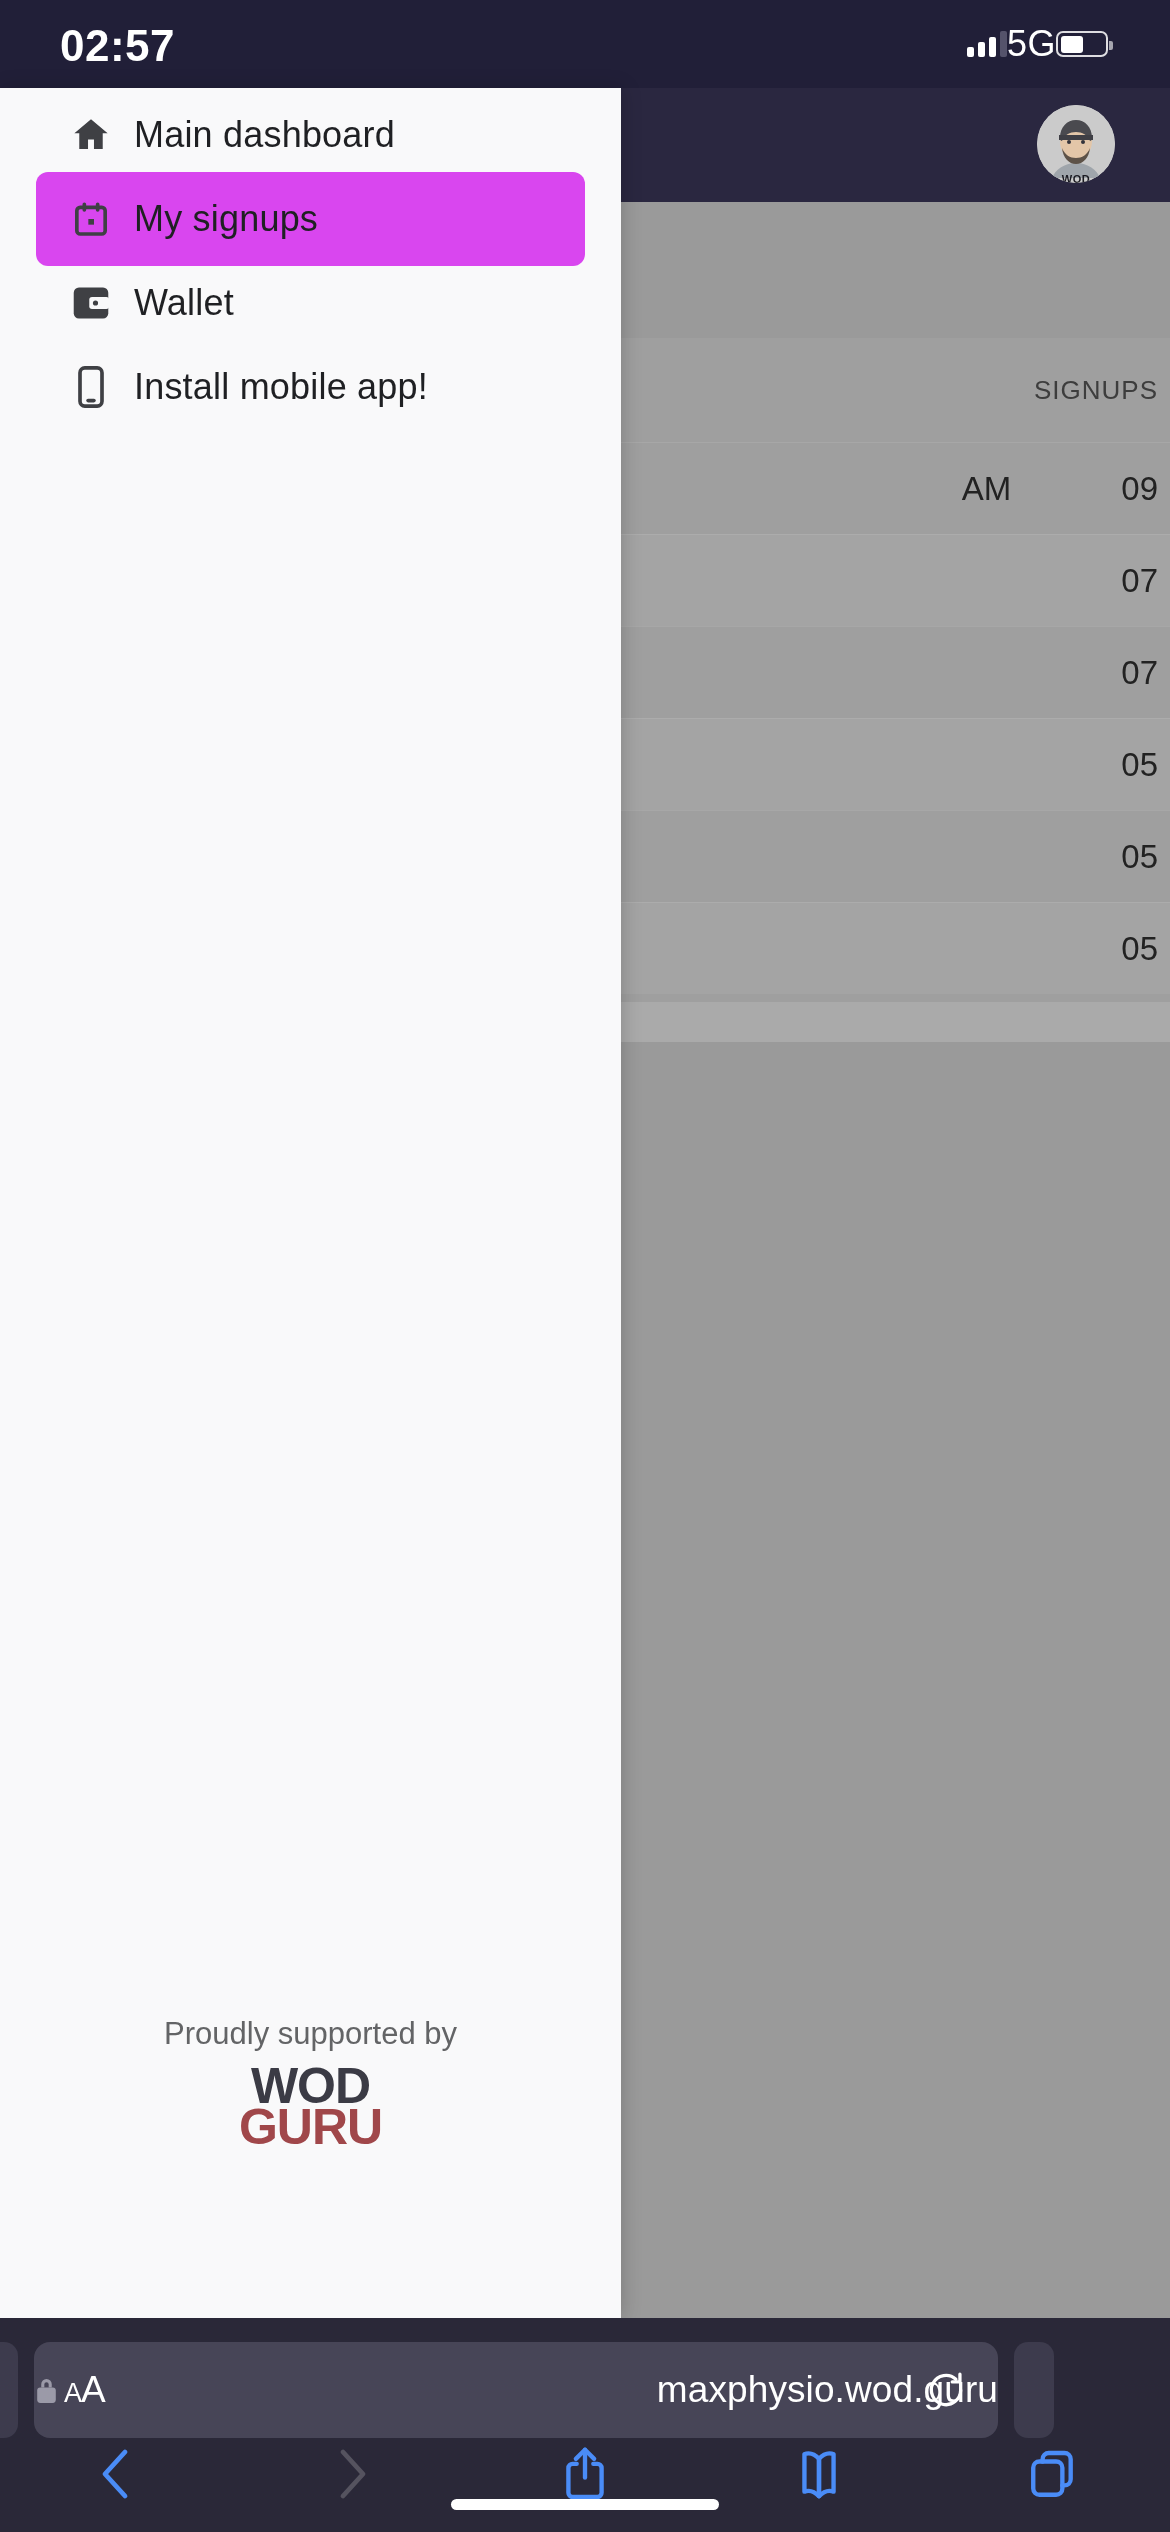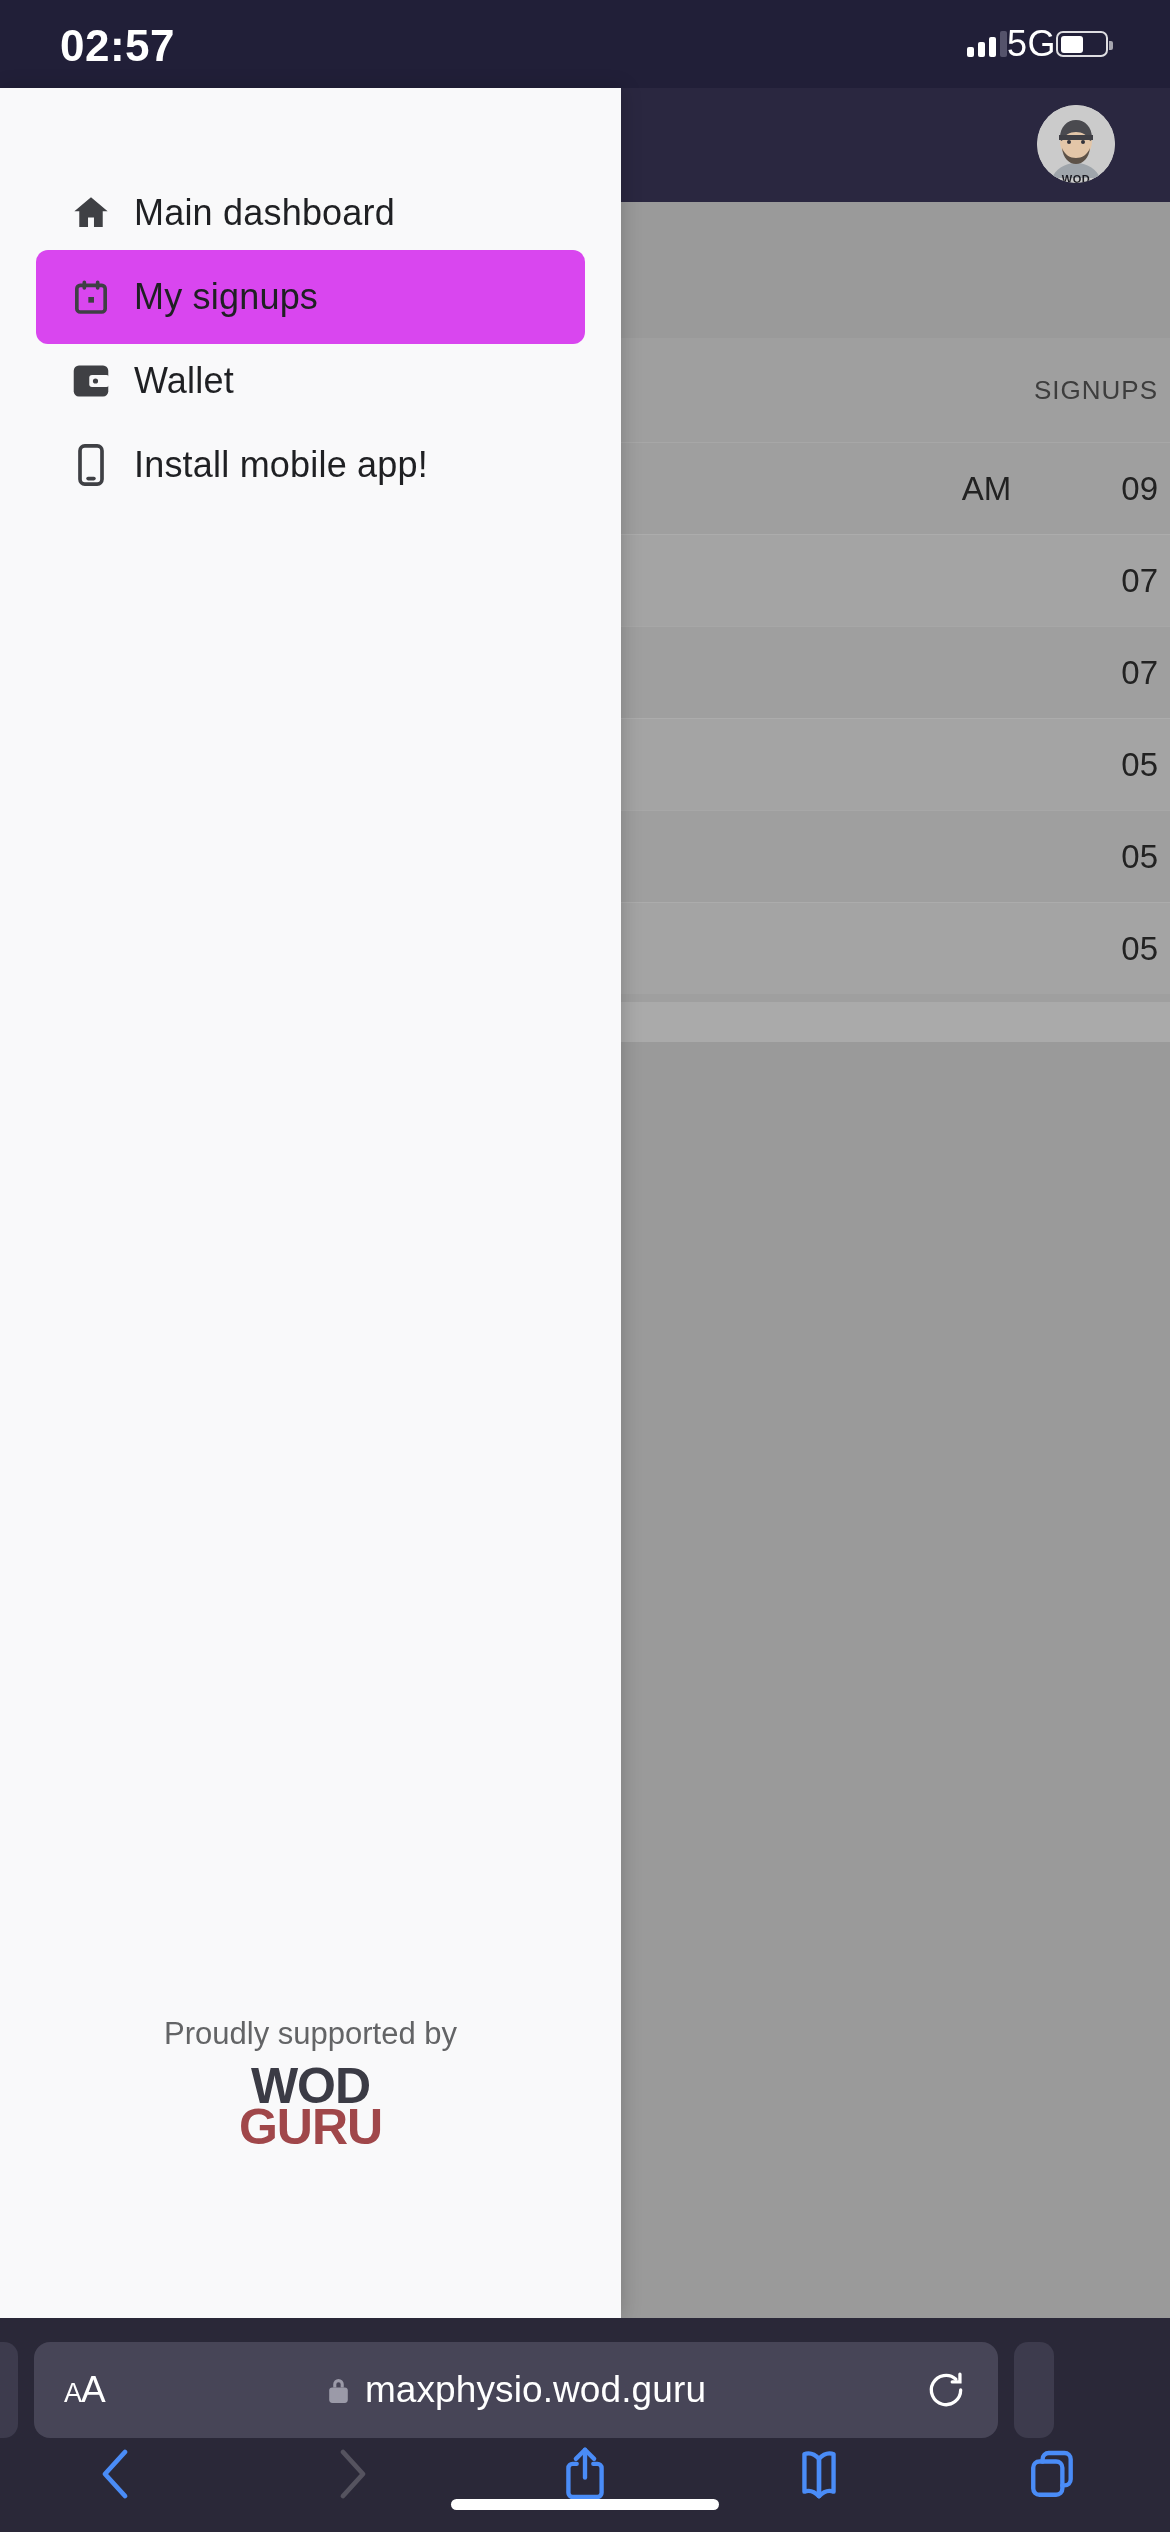--- a/index.html
+++ b/index.html
@@ -69,21 +69,21 @@
   .st-row .cell-am { margin-right:62px; }
   .st-foot { height:40px; background:rgba(255,255,255,0.12); margin-top:8px; }
 
   
   .drawer {
     position:absolute; top:88px; left:0; width:621px; height:2230px;
     background:#f9f9fa;
     display:flex; flex-direction:column;
     box-shadow:2px 0 18px rgba(0,0,0,.18);
   }
-  .menu { padding-top:78px; }
+  .menu { }
   .menu-item {
     display:flex; align-items:center;
     height:94px; margin:0 36px; padding-left:12px;
     border-radius:12px;
   }
   .menu-item + .menu-item { margin-top:-10px; }
   .menu-item.active { background:#d946ef; }
   .mi-icon {
     width:86px; flex:0 0 86px; display:flex; align-items:center; justify-content:center;
     color:#3f4044;
@@ -127,21 +127,21 @@
     display:flex; align-items:center; padding:0 30px;
     position:relative;
   }
   .aa {
     color:#fff; font-weight:400; letter-spacing:-1px; flex:0 0 auto;
   }
   .aa .small { font-size:27px; }
   .aa .big { font-size:37px; }
   .url-center {
     position:absolute; left:0; right:0; display:flex; align-items:center;
-    justify-content:center; gap:14px; pointer-events:none;
+    justify-content:space-between; gap:14px; pointer-events:none;
   }
   .lock svg { display:block; }
   .url-text { font-size:37px; color:#fff; letter-spacing:0.1px; }
   .reload { margin-left:auto; flex:0 0 auto; color:#fff; }
   .reload svg { display:block; }
 
   .toolbar {
     position:absolute; top:126px; left:0; width:1170px; height:60px;
     display:flex; align-items:center;
   }

